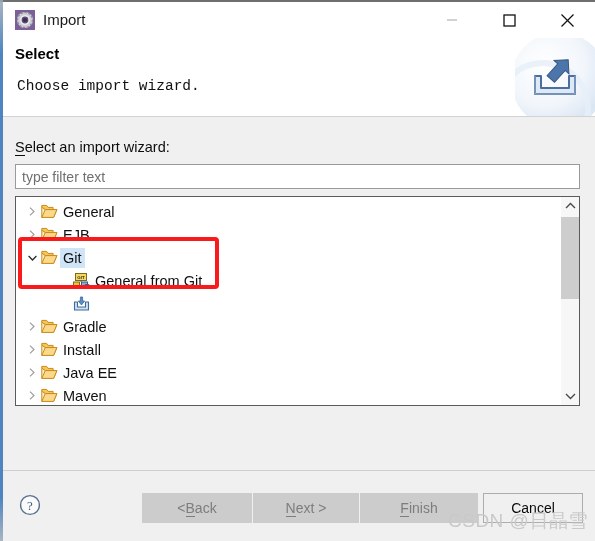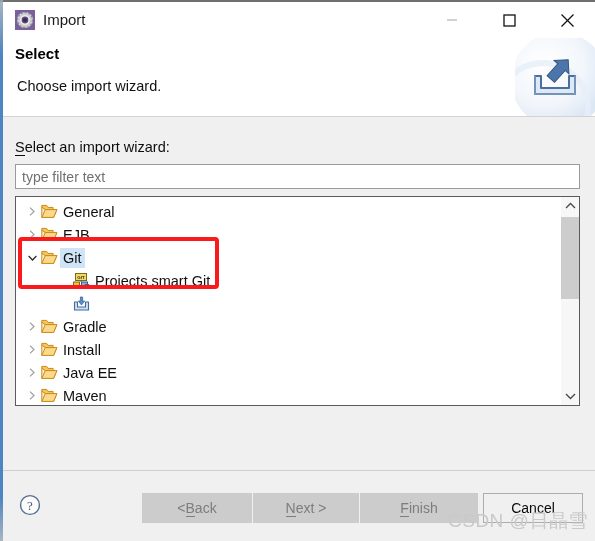--- a/index.html
+++ b/index.html
@@ -71,21 +71,21 @@
     width: 592px; height: 78px;
     background: #ffffff;
     overflow: hidden;
   }
   #header-title {
     position: absolute; left: 12px; top: 7px;
     font-size: 15px; font-weight: bold; color: #000;
   }
   #header-sub {
     position: absolute; left: 14px; top: 40px;
-    font-size: 14.5px; color: #111;
+    font-size: 14.5px; color: #111; font-family: Liberation Mono, monospace;
   }
   #header-banner {
     position: absolute; right: 0px; top: -2px;
     width: 80px; height: 80px;
     overflow: hidden;
   }
   #header-banner .bgwave {
     position: absolute; right: -12px; top: -4px;
     width: 96px; height: 96px;
     border-radius: 50%;
@@ -371,21 +371,21 @@
             <div class="row-icon">
               <svg width="17" height="16" viewBox="0 0 17 16">
                 <rect x="2.5" y="0.5" width="11" height="7" fill="#f4d95c" stroke="#7a6a1d" stroke-width="1"></rect>
                 <text x="8" y="5.6" font-family="Liberation Sans, sans-serif" font-size="4.4" font-weight="bold" fill="#2a2a2a" text-anchor="middle">GIT</text>
                 <rect x="0.5" y="9" width="6" height="5" fill="#f4c23c" stroke="#7a6a1d" stroke-width="1"></rect>
                 <rect x="8.5" y="9" width="6" height="5" fill="#7fb3e0" stroke="#2f5a87" stroke-width="1"></rect>
                 <line x1="8" y1="7.5" x2="8" y2="9" stroke="#555" stroke-width="1"></line>
                 <path d="M12 11.5 L16 11.5 L16 15.5 L12 15.5 Z" fill="#4c86c0" stroke="#2f5a87" stroke-width="0.8"></path>
               </svg>
             </div>
-            <span class="row-label">Projects smart Git</span>
+            <span class="row-label">General from Git</span>
           </div>
           <div class="tree-row" style="top: 95px;">
             <div style="flex: 0 0 40px;"></div>
             <div class="twisty"></div>
             <div class="row-icon">
               <svg width="17" height="16" viewBox="0 0 17 16">
                 <path d="M1.5 6 L1.5 14 L15.5 14 L15.5 6 L12.5 6 L12.5 11 L4.5 11 L4.5 6 Z" fill="#cfe0f2" stroke="#3f6a9c" stroke-width="1.1" stroke-linejoin="round"></path>
                 <path d="M8.5 1 L11.6 5 L9.6 5 L9.6 9 L7.4 9 L7.4 5 L5.4 5 Z" transform="rotate(180 8.5 5)" fill="#5d8ec2" stroke="#3f6a9c" stroke-width="0.8"></path>
               </svg>
             </div>

